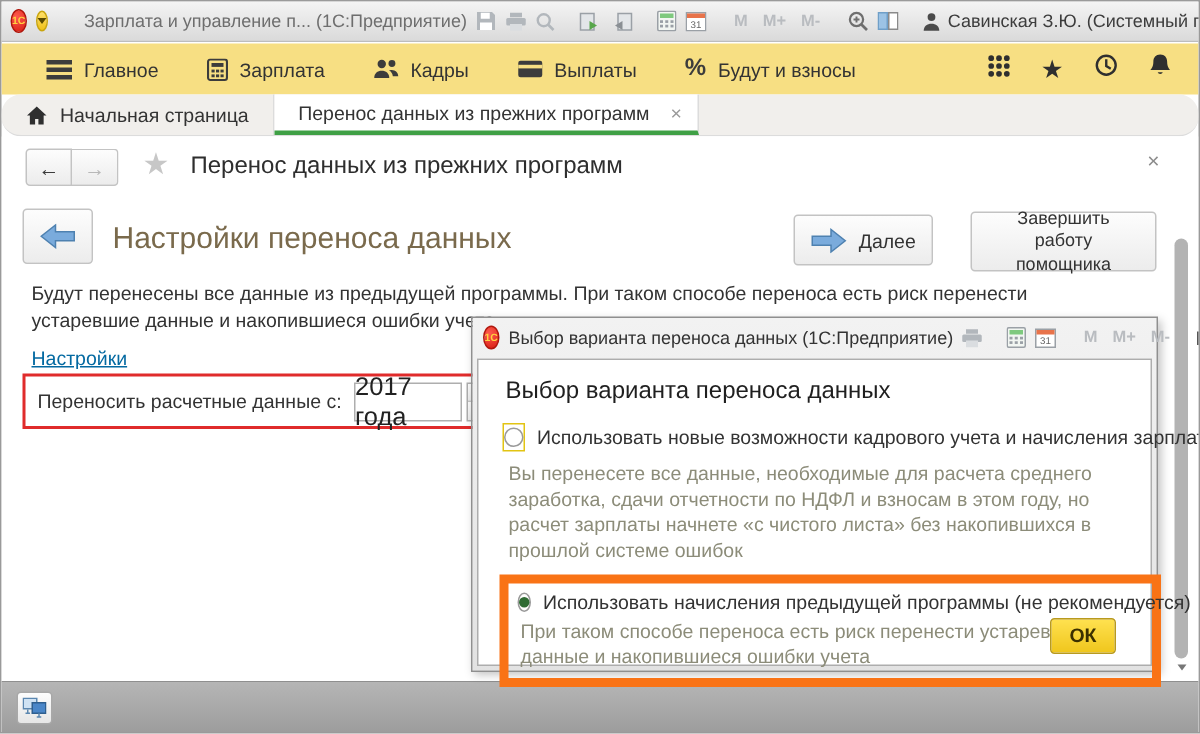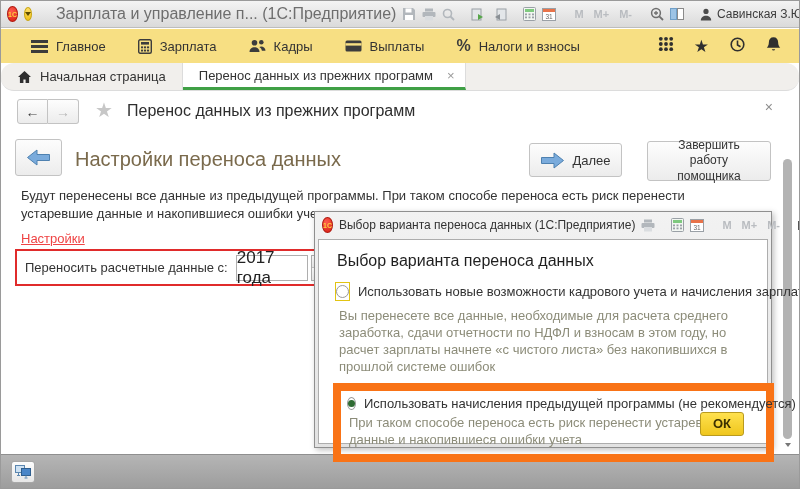--- a/index.html
+++ b/index.html
@@ -8,21 +8,21 @@
 
   
   .titlebar { position:absolute; top:0; left:0; right:0; height:27px;
     background:linear-gradient(#f4f4f4,#dadada); border-bottom:1px solid #bdbdbd;
     display:flex; align-items:center; padding:0 6px; gap:6px; }
   .logo1c { width:16px; height:16px; border-radius:50%; background:radial-gradient(circle at 35% 30%,#ff5a4e,#d81f14);
     border:1px solid #b0170d; color:#ffd23f; font-size:7px; font-weight:bold; display:flex; align-items:center; justify-content:center; }
   .ycircle { width:14px; height:14px; border-radius:50%; background:linear-gradient(#ffe06a,#f0c21a); border:1px solid #c9a50e;
     display:flex; align-items:center; justify-content:center; }
   .tri-down { width:0; height:0; border-left:3.5px solid transparent; border-right:3.5px solid transparent; border-top:4px solid #5a4a00; }
-  .tb-title { font-size:16px; color:#6e6e6e; margin-left:8px; white-space:nowrap; }
+  .tb-title { font-size:12px; color:#6e6e6e; margin-left:8px; white-space:nowrap; }
   .tb-ico { width:18px; height:18px; display:flex; align-items:center; justify-content:center; }
   .tb-sep { width:1px; height:15px; background:#c2c2c2; margin:0 2px; }
   .mem { font-size:11px; color:#b9bcc0; font-weight:bold; padding:0 2px; }
   .tb-user { display:flex; align-items:center; gap:5px; font-size:12px; color:#3c3c3c; margin-left:10px; white-space:nowrap; }
   .win-max { width:10px; height:9px; border:2px solid #555; }
 
   
   .ribbon { position:absolute; top:28px; left:0; right:0; height:34px; background:#f7df83;
     display:flex; align-items:center; padding:0 14px; gap:0; }
   .rb-item { display:flex; align-items:center; gap:8px; padding:0 16px; height:100%; font-size:13px; color:#333; cursor:default; }
@@ -52,21 +52,21 @@
 
   .wiz-back { position:absolute; left:14px; top:48px; width:47px; height:37px; background:linear-gradient(#fdfdfd,#ececec);
     border:1px solid #c3c3c3; border-radius:3px; display:flex; align-items:center; justify-content:center; }
   .wiz-title { position:absolute; left:74px; top:57px; font-size:20px; color:#7a6a4c; }
   .btn-next { position:absolute; left:528px; top:52px; width:93px; height:34px; background:linear-gradient(#fdfdfd,#ececec);
     border:1px solid #c3c3c3; border-radius:3px; display:flex; align-items:center; justify-content:center; gap:7px; font-size:13px; color:#333; }
   .btn-finish { position:absolute; left:646px; top:50px; width:124px; height:40px; background:linear-gradient(#fdfdfd,#ececec);
     border:1px solid #c3c3c3; border-radius:3px; display:flex; align-items:center; justify-content:center;
     text-align:center; font-size:12px; color:#333; line-height:1.3; padding:18px; }
   .desc { position:absolute; left:20px; top:96px; width:705px; font-size:13px; color:#333; line-height:18px; }
-  .link { position:absolute; left:20px; top:140px; font-size:13px; color:#ef4444; text-decoration:underline;text-align:right; }
+  .link { position:absolute; left:20px; top:140px; font-size:13px; color:#0369a1; text-decoration:underline;text-align:right; }
   .field-box { position:absolute; left:14px; top:158px; width:324px; height:37px; border:2px solid #e02b2b;
     display:flex; align-items:center; padding:0 8px; }
   .field-label { font-size:13px; color:#333; white-space:nowrap; }
   .field-input { margin-left:8px; width:72px; height:26px; border:1px solid #aeaeae; background:#fff;
     display:flex; align-items:center; justify-content:center; font-size:17px; color:#222; }
   .spinner { margin-left:3px; width:16px; height:26px; border:1px solid #aeaeae; display:flex; flex-direction:column; }
   .spin { flex:1; display:flex; align-items:center; justify-content:center; background:linear-gradient(#fdfdfd,#ececec); }
   .spin.up { border-bottom:1px solid #c6c6c6; }
   .tri-up-xs { width:0; height:0; border-left:3px solid transparent; border-right:3px solid transparent; border-bottom:4px solid #777; }
   .tri-dn-xs { width:0; height:0; border-left:3px solid transparent; border-right:3px solid transparent; border-top:4px solid #777; }
@@ -81,21 +81,21 @@
   .dlg-titlebar { height:26px; display:flex; align-items:center; gap:6px; padding:0 7px; }
   .dlg-title { font-size:12px; color:#333; white-space:nowrap; margin-right:auto; }
   .dlg-body { position:absolute; left:3px; right:3px; top:27px; bottom:3px; background:#fff; border:1px solid #adadad; padding:10px 16px; }
   .dlg-heading { font-size:16px; color:#1f1f1f; margin:2px 0 12px 2px; }
   .opt-row { display:flex; align-items:center; gap:8px; margin:2px 0 6px 0; }
   .radio-focus { width:19px; height:19px; border:1px solid #e2c413; display:flex; align-items:center; justify-content:center; }
   .radio { width:13px; height:13px; border:1px solid #9a9a9a; border-radius:50%; background:#fff; display:flex; align-items:center; justify-content:center; }
   .radio.checked::after { content:""; width:7px; height:7px; border-radius:50%; background:#2f6b33; display:block; }
   .opt-label { font-size:13px; color:#333; white-space:nowrap; }
   .opt-desc { width:404px; font-size:13px; color:#8c8c79; line-height:17px; margin:2px 0 8px 4px; }
-  .redbox { border:8px solid #f97316; padding:5px 6px 6px 6px; margin:8px 0 0 -2px; width:441px; }
+  .redbox { border:6px solid #f97316; padding:5px 6px 6px 6px; margin:8px 0 0 -2px; width:441px; }
   .redbox .opt-row { margin:0 0 3px 0; }
   .redbox .opt-desc { margin:1px 0 0 2px; }
   .ok-btn { position:absolute; right:23px; bottom:7px; padding:3px 12px 4px; background:linear-gradient(#ffe14f,#efc61d);
     border:1px solid #b99a1e; border-radius:3px; font-size:13px; font-weight:bold; color:#3b3000; }
 
   
   .statusbar { position:absolute; left:0; right:0; bottom:0; height:34px;
     background:linear-gradient(#b5b5b5,#9d9d9d); border-top:1px solid #8f8f8f; display:flex; align-items:center; padding:0 10px; }
   .conn-btn { width:24px; height:22px; background:linear-gradient(#fdfdfd,#e6e6e6); border:1px solid #a8a8a8; border-radius:3px;
     display:flex; align-items:center; justify-content:center; }
@@ -226,21 +226,21 @@
     </span>
     <span class="rb-item">
       <svg width="17" height="12" viewBox="0 0 17 12">
           <rect x="0.5" y="0.5" width="16" height="11" rx="1.5" fill="#3c3c3c"></rect>
           <rect x="0.5" y="3.2" width="16" height="2.4" fill="#f7df83"></rect>
         </svg>
       <span>Выплаты</span>
     </span>
     <span class="rb-item">
       <span class="pct">%</span>
-      <span>Налоги и взносы</span>
+      <span>Будут и взносы</span>
     </span>
     <span class="rb-right">
       <span>
         <svg width="16" height="16" viewBox="0 0 16 16" fill="#2f2f2f">
             <circle cx="2.8" cy="2.8" r="1.9"></circle>
             <circle cx="8" cy="2.8" r="1.9"></circle>
             <circle cx="13.2" cy="2.8" r="1.9"></circle>
             <circle cx="2.8" cy="8" r="1.9"></circle>
             <circle cx="8" cy="8" r="1.9"></circle>
             <circle cx="13.2" cy="8" r="1.9"></circle>

